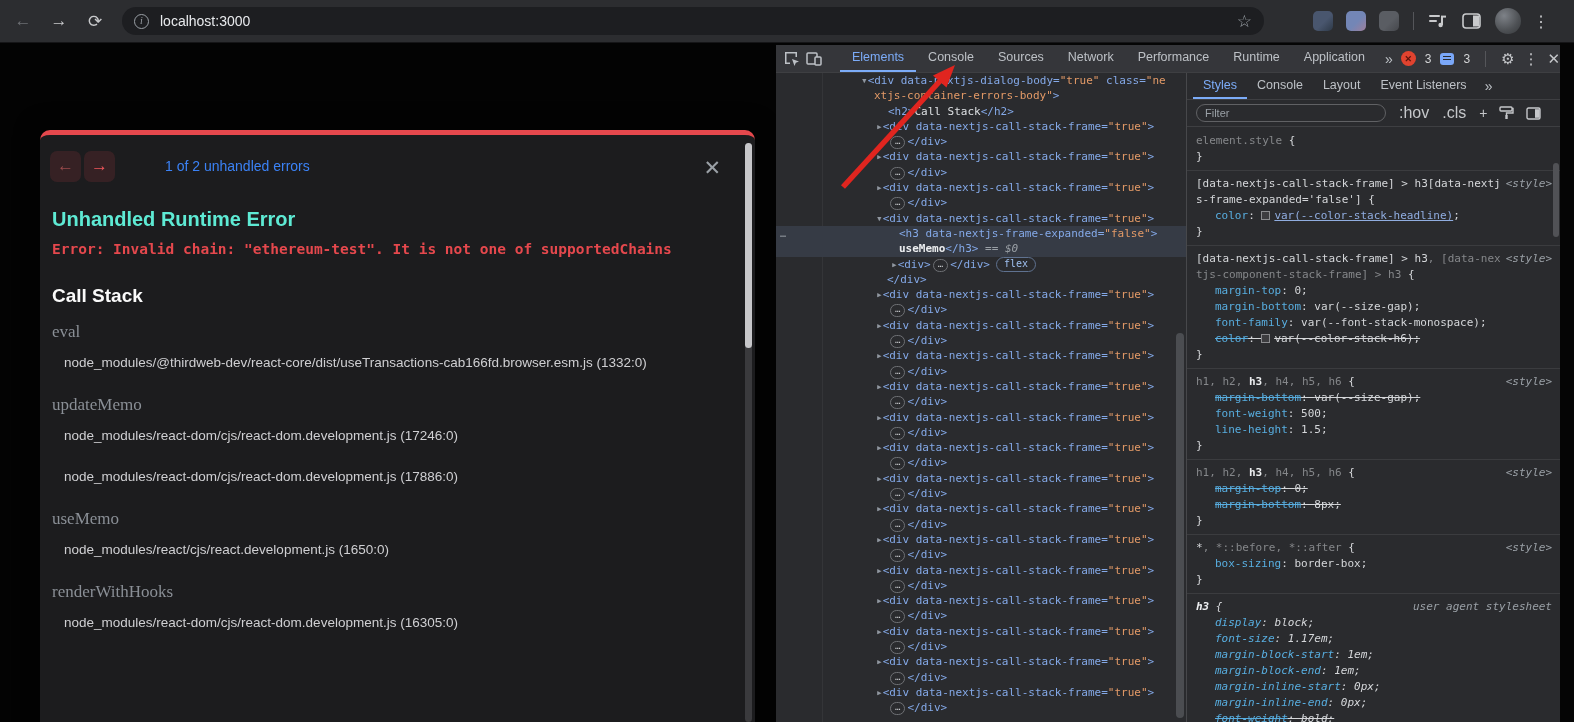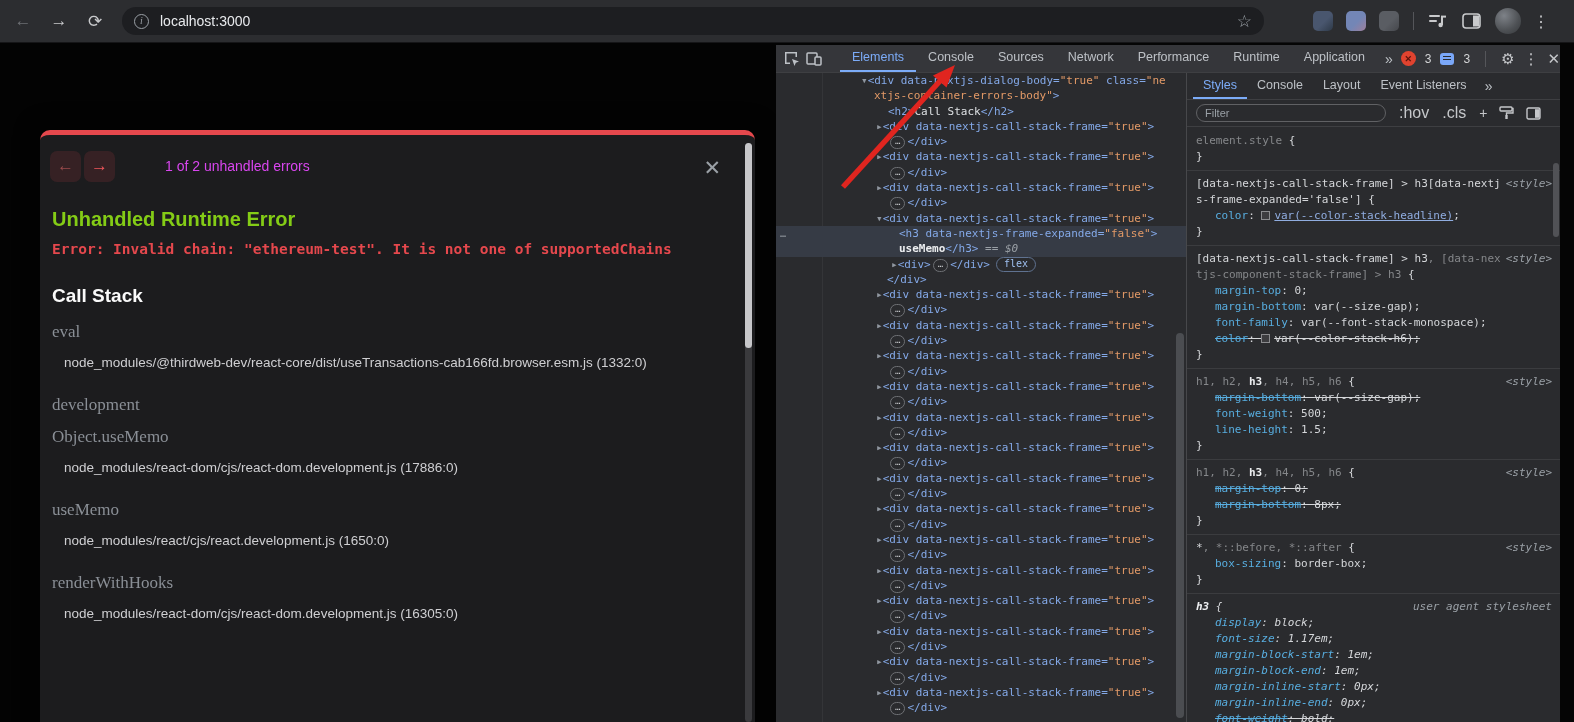--- a/index.html
+++ b/index.html
@@ -24,23 +24,23 @@
   .menu-dots{color:#c9cacc;font-size:16px;margin-left:12px;margin-right:8px;letter-spacing:0;}
 
   
   .page{position:absolute;top:43px;left:0;width:790px;height:679px;background:#030303;}
   .dialog{position:absolute;left:40px;top:87px;width:715px;height:592px;background:#1c1c1e;border-radius:10px 10px 0 0;border-top:5px solid #e5484d;box-shadow:0 0 24px rgba(0,0,0,.6);}
   .dlg-inner{position:relative;height:100%;padding:14px 22px 0 10px;}
   .dlg-header{display:flex;align-items:center;height:34px;}
   .pg-btn{width:31px;height:31px;border-radius:7px;background:rgba(229,72,77,.13);display:flex;align-items:center;justify-content:center;font-size:17px;}
   .pg-btn.prev{color:#9c4b4d;}
   .pg-btn.next{color:#f0565a;margin-left:3px;}
-  .dlg-count{color:#d946ef;font-size:14px;margin-left:50px;}
+  .dlg-count{color:#3b82f6;font-size:14px;margin-left:50px;}
   .dlg-close{position:absolute;top:22px;right:34px;color:#9aa0a6;font-size:21px;line-height:21px;}
-  .dlg-title{color:#84cc16;font-size:20px;font-weight:bold;margin:24px 0 0 2px;line-height:24px;}
+  .dlg-title{color:#5eead4;font-size:20px;font-weight:bold;margin:24px 0 0 2px;line-height:24px;}
   .dlg-msg{color:#e5484d;font-family:"DejaVu Sans Mono",monospace;font-weight:bold;font-size:14.5px;margin:9px 0 0 2px;line-height:19px;}
   .cs-title{color:#fafafa;font-size:19px;font-weight:bold;margin:25px 0 0 2px;line-height:23px;}
   .frames{margin:15px 0 0 2px;}
   .frame-fn{font-family:Liberation Serif, serif;font-size:17px;color:#8a8f96;line-height:20px;margin-bottom:12px;}
   .frame-src{font-size:13.5px;color:#cfcfd2;line-height:17px;margin:0 0 24px 12px;}
   .dlg-sb-track{position:absolute;top:8px;right:3px;bottom:0;width:7px;background:#3a3a3d;border-radius:4px;}
   .dlg-sb-thumb{position:absolute;top:0;right:0;width:7px;height:205px;background:#c6c6c9;border-radius:4px;}
 
   
   .devtools{position:absolute;top:45px;left:776px;width:784px;height:677px;background:#0ea5e9;}
@@ -165,24 +165,24 @@
       <div class="dlg-close"><span>✕</span></div>
       <div class="dlg-title">Unhandled Runtime Error</div>
       <div class="dlg-msg">Error: Invalid chain: "ethereum-test". It is not one of supportedChains</div>
       <div class="cs-title">Call Stack</div>
       <div class="frames">
           <div class="frame">
             <div class="frame-fn">eval</div>
             <div class="frame-src">node_modules/@thirdweb-dev/react-core/dist/useTransactions-cab166fd.browser.esm.js (1332:0)</div>
           </div>
           <div class="frame">
-            <div class="frame-fn">development</div>
-          </div>
-          <div class="frame">
-            <div class="frame-fn">Object.useMemo</div>
+            <div class="frame-fn">updateMemo</div>
+            <div class="frame-src">node_modules/react-dom/cjs/react-dom.development.js (17246:0)</div>
+          </div>
+          <div class="frame">
             <div class="frame-src">node_modules/react-dom/cjs/react-dom.development.js (17886:0)</div>
           </div>
           <div class="frame">
             <div class="frame-fn">useMemo</div>
             <div class="frame-src">node_modules/react/cjs/react.development.js (1650:0)</div>
           </div>
           <div class="frame">
             <div class="frame-fn">renderWithHooks</div>
             <div class="frame-src">node_modules/react-dom/cjs/react-dom.development.js (16305:0)</div>
           </div>

